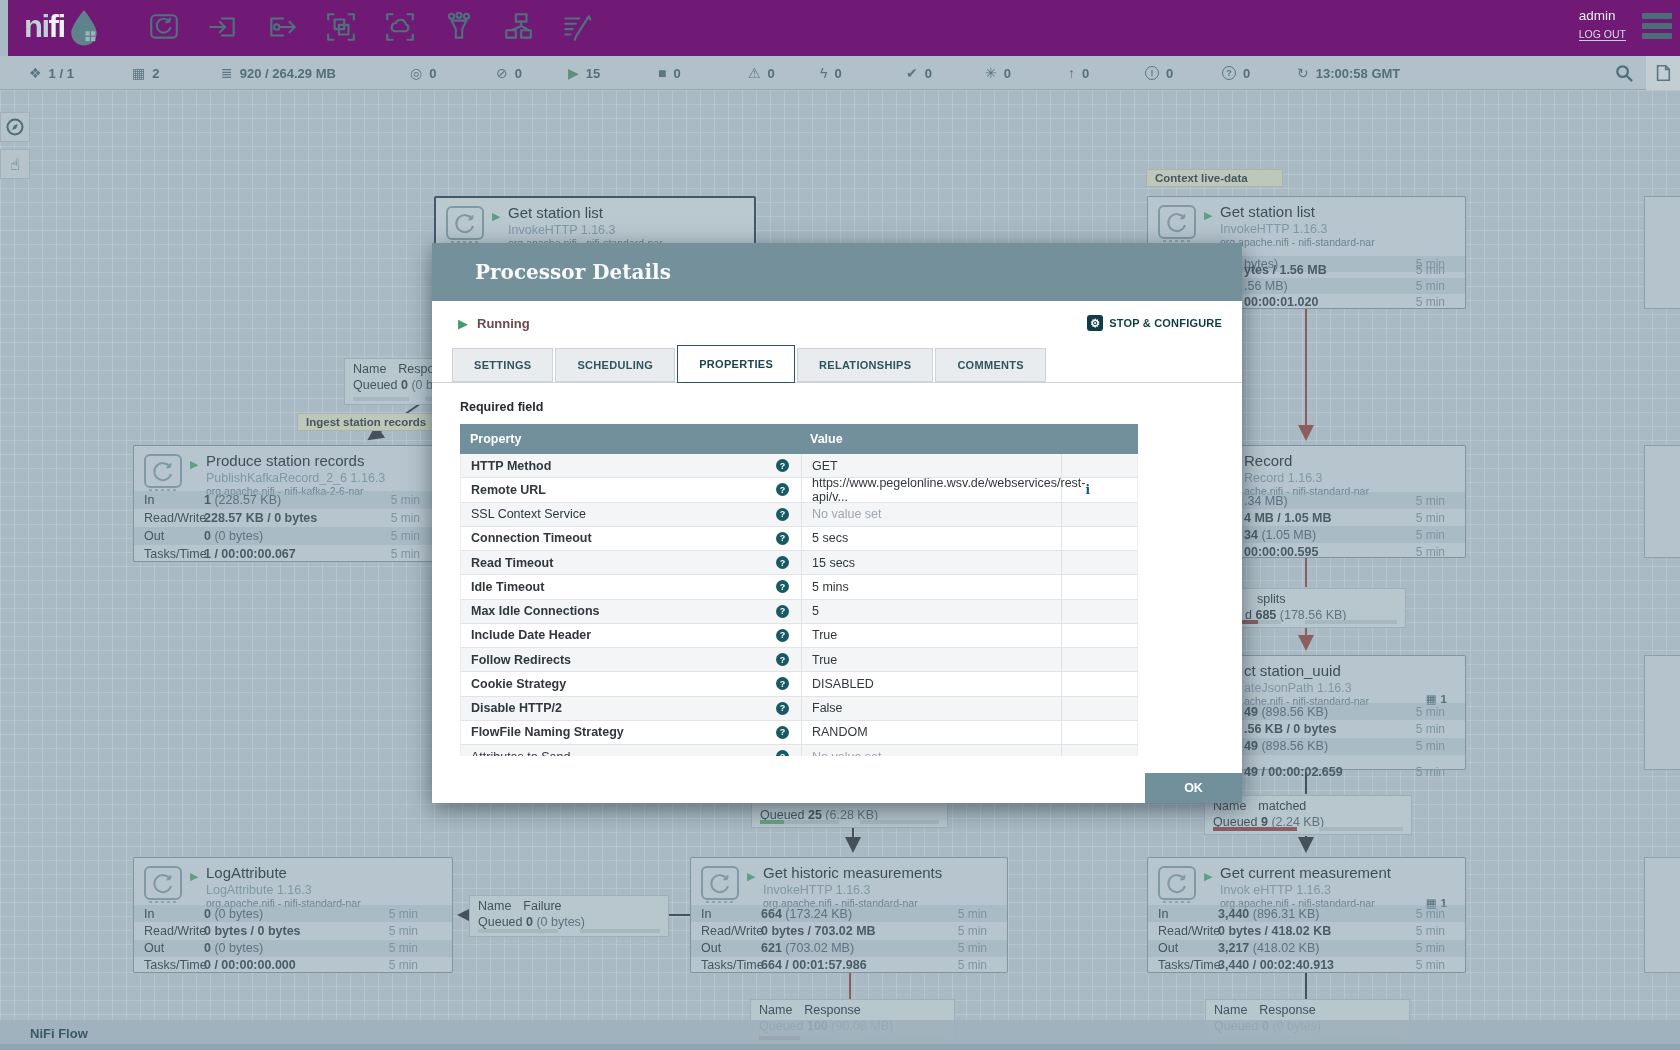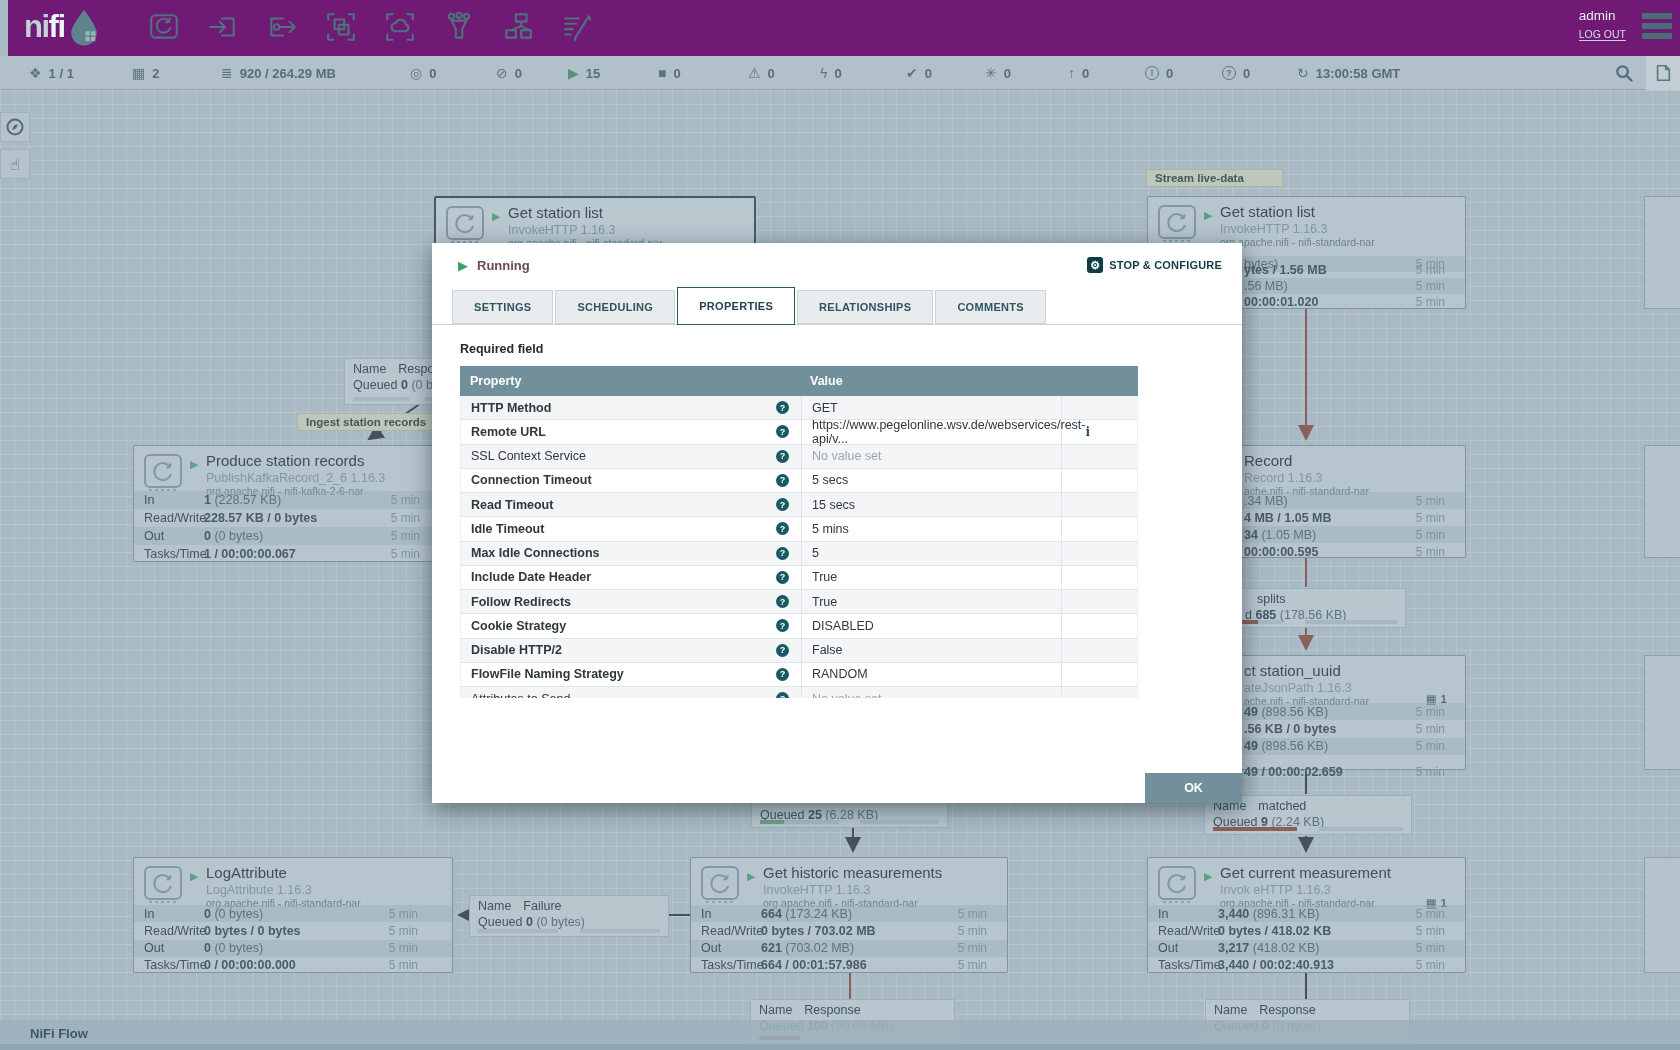--- a/index.html
+++ b/index.html
@@ -430,21 +430,21 @@
         </div>
       </div>
       <div class="conn" style="left: 1205px; top: 909px; width: 205px; height: 45px;">
         <div class="l1"><span>Name</span><span class="nv">Response</span></div>
    <div class="l2"><span>Queued</span> <b>0</b><span class="sz"> (0 bytes)</span></div>
    <div class="bars">
      <span class="bar"></span>
           <span class="bar"></span>
         </div>
       </div>
-      <div class="clabel" style="left: 1146px; top: 79px; min-width: 137px;">Stream live-data</div>
+      <div class="clabel" style="left: 1146px; top: 79px; min-width: 137px;">Context live-data</div>
       <div class="clabel" style="left: 297px; top: 323px; min-width: 113px;">Ingest station records</div>
       <div class="edgebox" style="left: 1644px; top: 106px; width: 40px; height: 113px;"></div>
       <div class="edgebox" style="left: 1644px; top: 355px; width: 40px; height: 113px;"></div>
       <div class="edgebox" style="left: 1644px; top: 565px; width: 40px; height: 115px;"></div>
       <div class="edgebox" style="left: 1644px; top: 767px; width: 40px; height: 116px;"></div>
     </div>
 
   <div class="appbar">
     <div class="logo">
       <span class="t"><span>ni</span><b>fi</b></span>
@@ -605,20 +605,21 @@
   </div>
   <div class="pal" style="left:0;top:149px">
     <span style="font-size:16px">☝</span>
   </div>
 
   <div class="bottombar"></div>
   <div class="bottomstrip"></div>
   <div class="breadcrumb">NiFi Flow</div>
 
   <div class="modal">
+    <div class="mhead">Processor Details</div>
     <div class="mstatus">
       <span class="mplay">▶</span>
       <span class="runtext">Running</span>
       <button class="stopcfg">
         <span class="gearsq">⚙</span>
         <span>STOP &amp; CONFIGURE</span>
       </button>
     </div>
     <div class="tabs">
 

